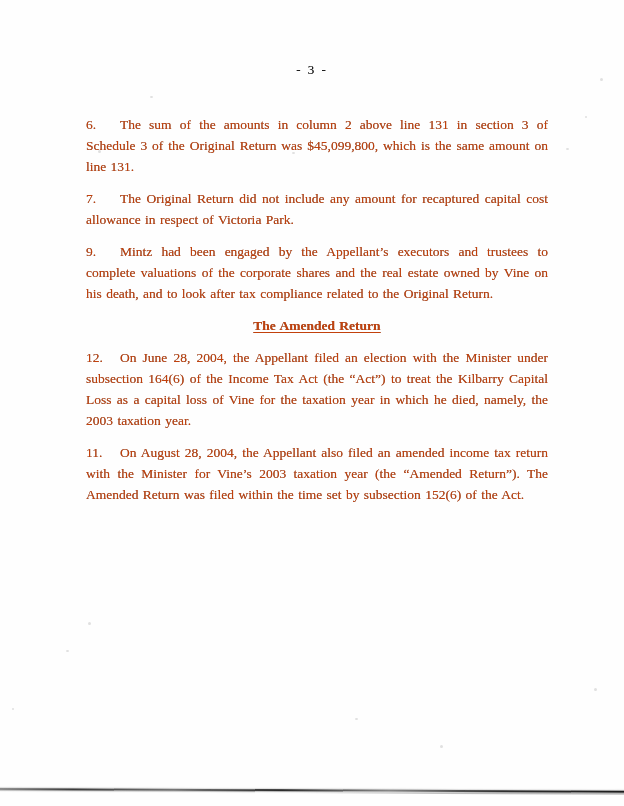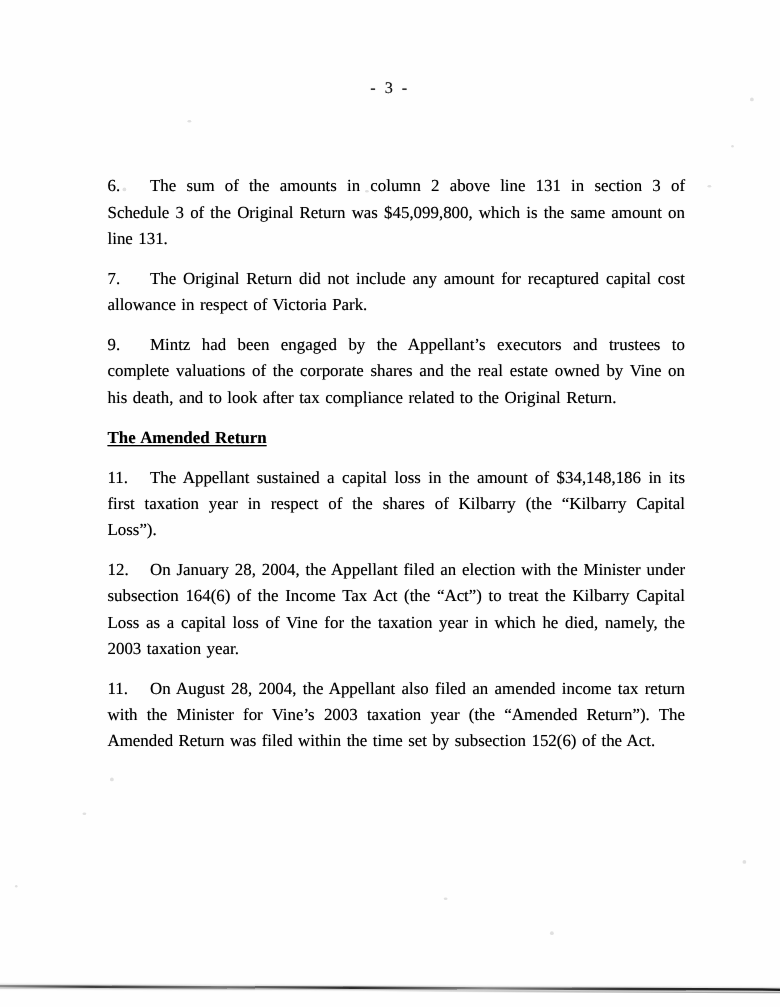--- a/index.html
+++ b/index.html
@@ -28,40 +28,39 @@
     text-shadow: 0 0 0.6px rgba(0,0,0,0.55);
   }
   .doc-body {
     position: absolute;
     left: 86px;
     top: 114px;
     width: 462px;
     font-size: 13.5px;
     line-height: 21px;
     text-align: justify;
-    color: #000000;
+    color: #c2410c;
     text-shadow: 0 0 0.6px rgba(0,0,0,0.5);
     word-spacing: 1px;
-    margin-top: 24px;
   }
   .para {
     margin: 0 0 11px 0;
   }
   .pnum {
     display: inline-block;
     width: 34px;
     text-align: left;
   }
   .section-heading {
     font-size: 13.5px;
     font-weight: bold;
     text-decoration: underline;
     text-underline-offset: 2px;
     margin: 2px 0 11px 0;
-    text-align: left;
+    text-align: center;
   }
   .italic { }
 
   
   .scan-line {
     position: absolute;
     left: -3px;
     top: 788px;
     width: 632px;
     height: 2px;
@@ -104,23 +103,22 @@
     <p class="para"><span class="pnum">6.</span><span>The sum of the amounts in column 2 above line 131 in section 3 of Schedule 3 of the Original Return was $45,099,800, which is the same amount on line 131.</span></p>
 
     <p class="para"><span class="pnum">7.</span><span>The Original Return did not include any amount for recaptured capital cost allowance in respect of Victoria Park.</span></p>
 
 
     <p class="para"><span class="pnum">9.</span><span>Mintz had been engaged by the Appellant’s executors and trustees to complete valuations of the corporate shares and the real estate owned by Vine on his death, and to look after tax compliance related to the Original Return.</span></p>
 
 
     <h2 class="section-heading">The Amended Return</h2>
 
-    <p class="para"><span class="pnum">11.</span><span>The Appellant sustained a capital loss in the amount of $34,148,186 in its first taxation year in respect of the shares of Kilbarry (the “Kilbarry Capital Loss”).</span></p>
 
-    <p class="para"><span class="pnum">12.</span><span>On January 28, 2004, the Appellant filed an election with the Minister under subsection 164(6) of the </span><span class="italic">Income Tax Act</span><span> (the “Act”) to treat the Kilbarry Capital Loss as a capital loss of Vine for the taxation year in which he died, namely, the 2003 taxation year.</span></p>
+    <p class="para"><span class="pnum">12.</span><span>On June 28, 2004, the Appellant filed an election with the Minister under subsection 164(6) of the </span><span class="italic">Income Tax Act</span><span> (the “Act”) to treat the Kilbarry Capital Loss as a capital loss of Vine for the taxation year in which he died, namely, the 2003 taxation year.</span></p>
 
     <p class="para"><span class="pnum">11.</span><span>On August 28, 2004, the Appellant also filed an amended income tax return with the Minister for Vine’s 2003 taxation year (the “Amended Return”).  The Amended Return was filed within the time set by subsection 152(6) of the Act.</span></p>
 
   </div>
 
   <div class="scan-line"></div>
   <div class="scan-line-fuzz"></div>
 
   <div class="speck" style="left:150px; top:96px;  width:3px; height:2px;"></div>
   <div class="speck" style="left:98px;  top:150px; width:3px; height:3px;"></div>

